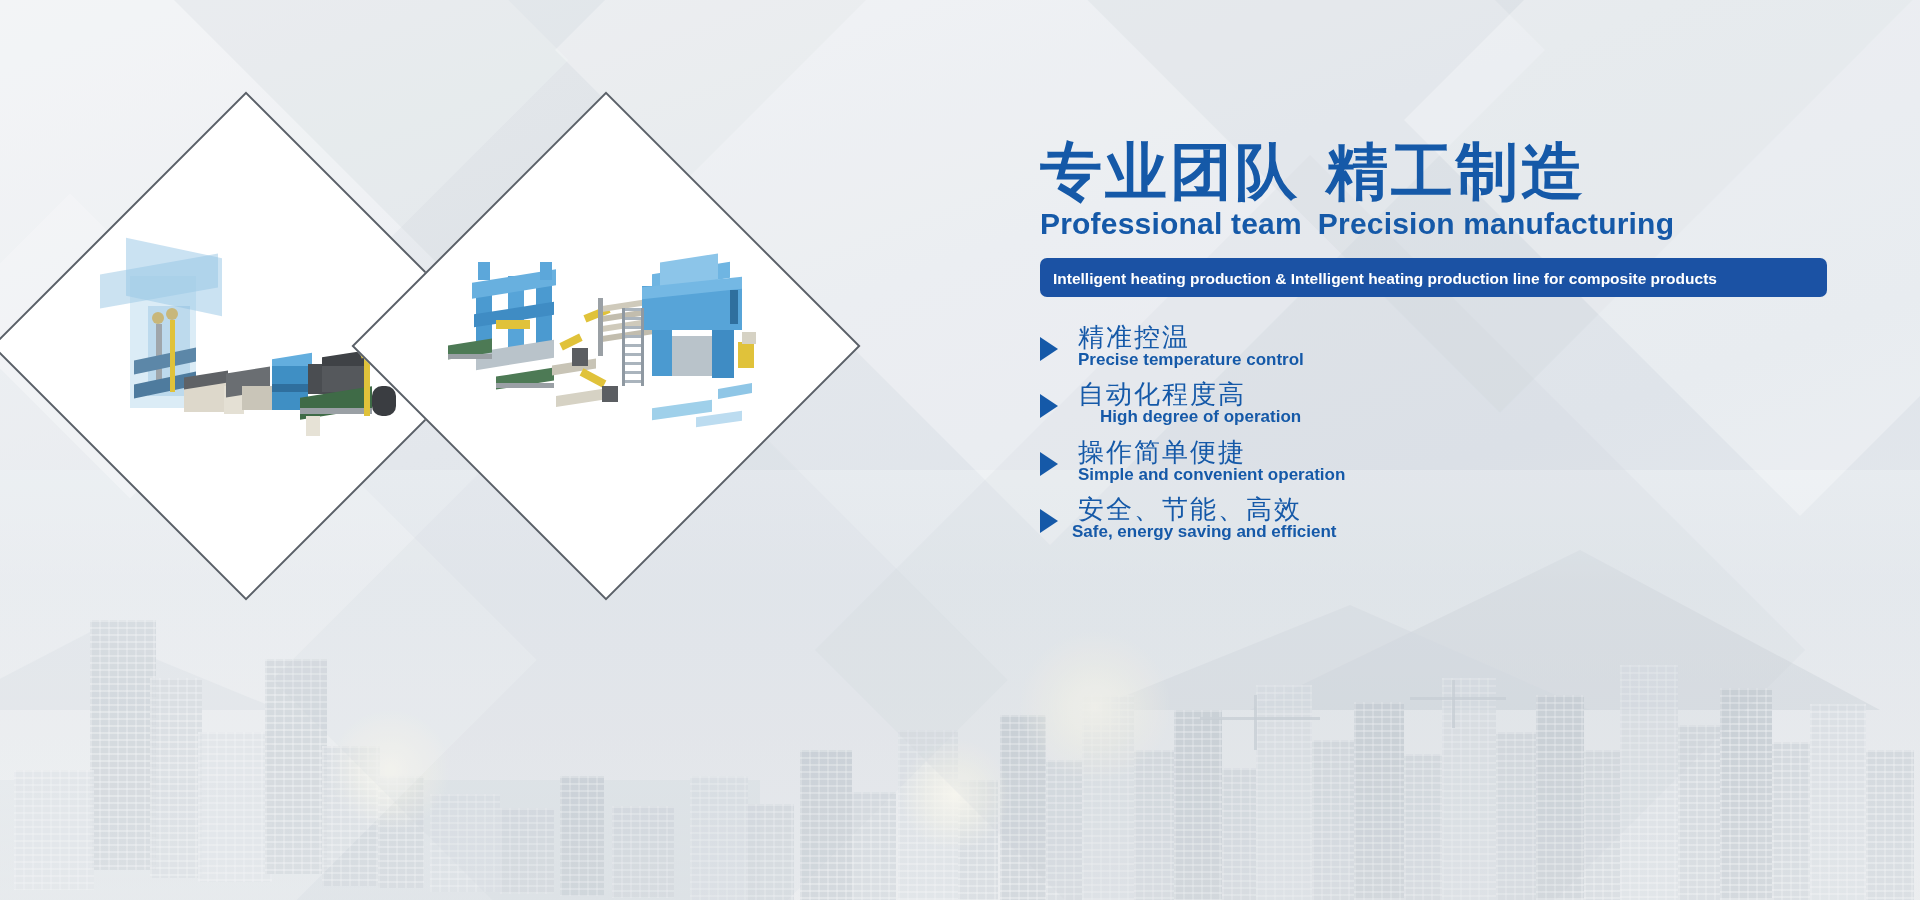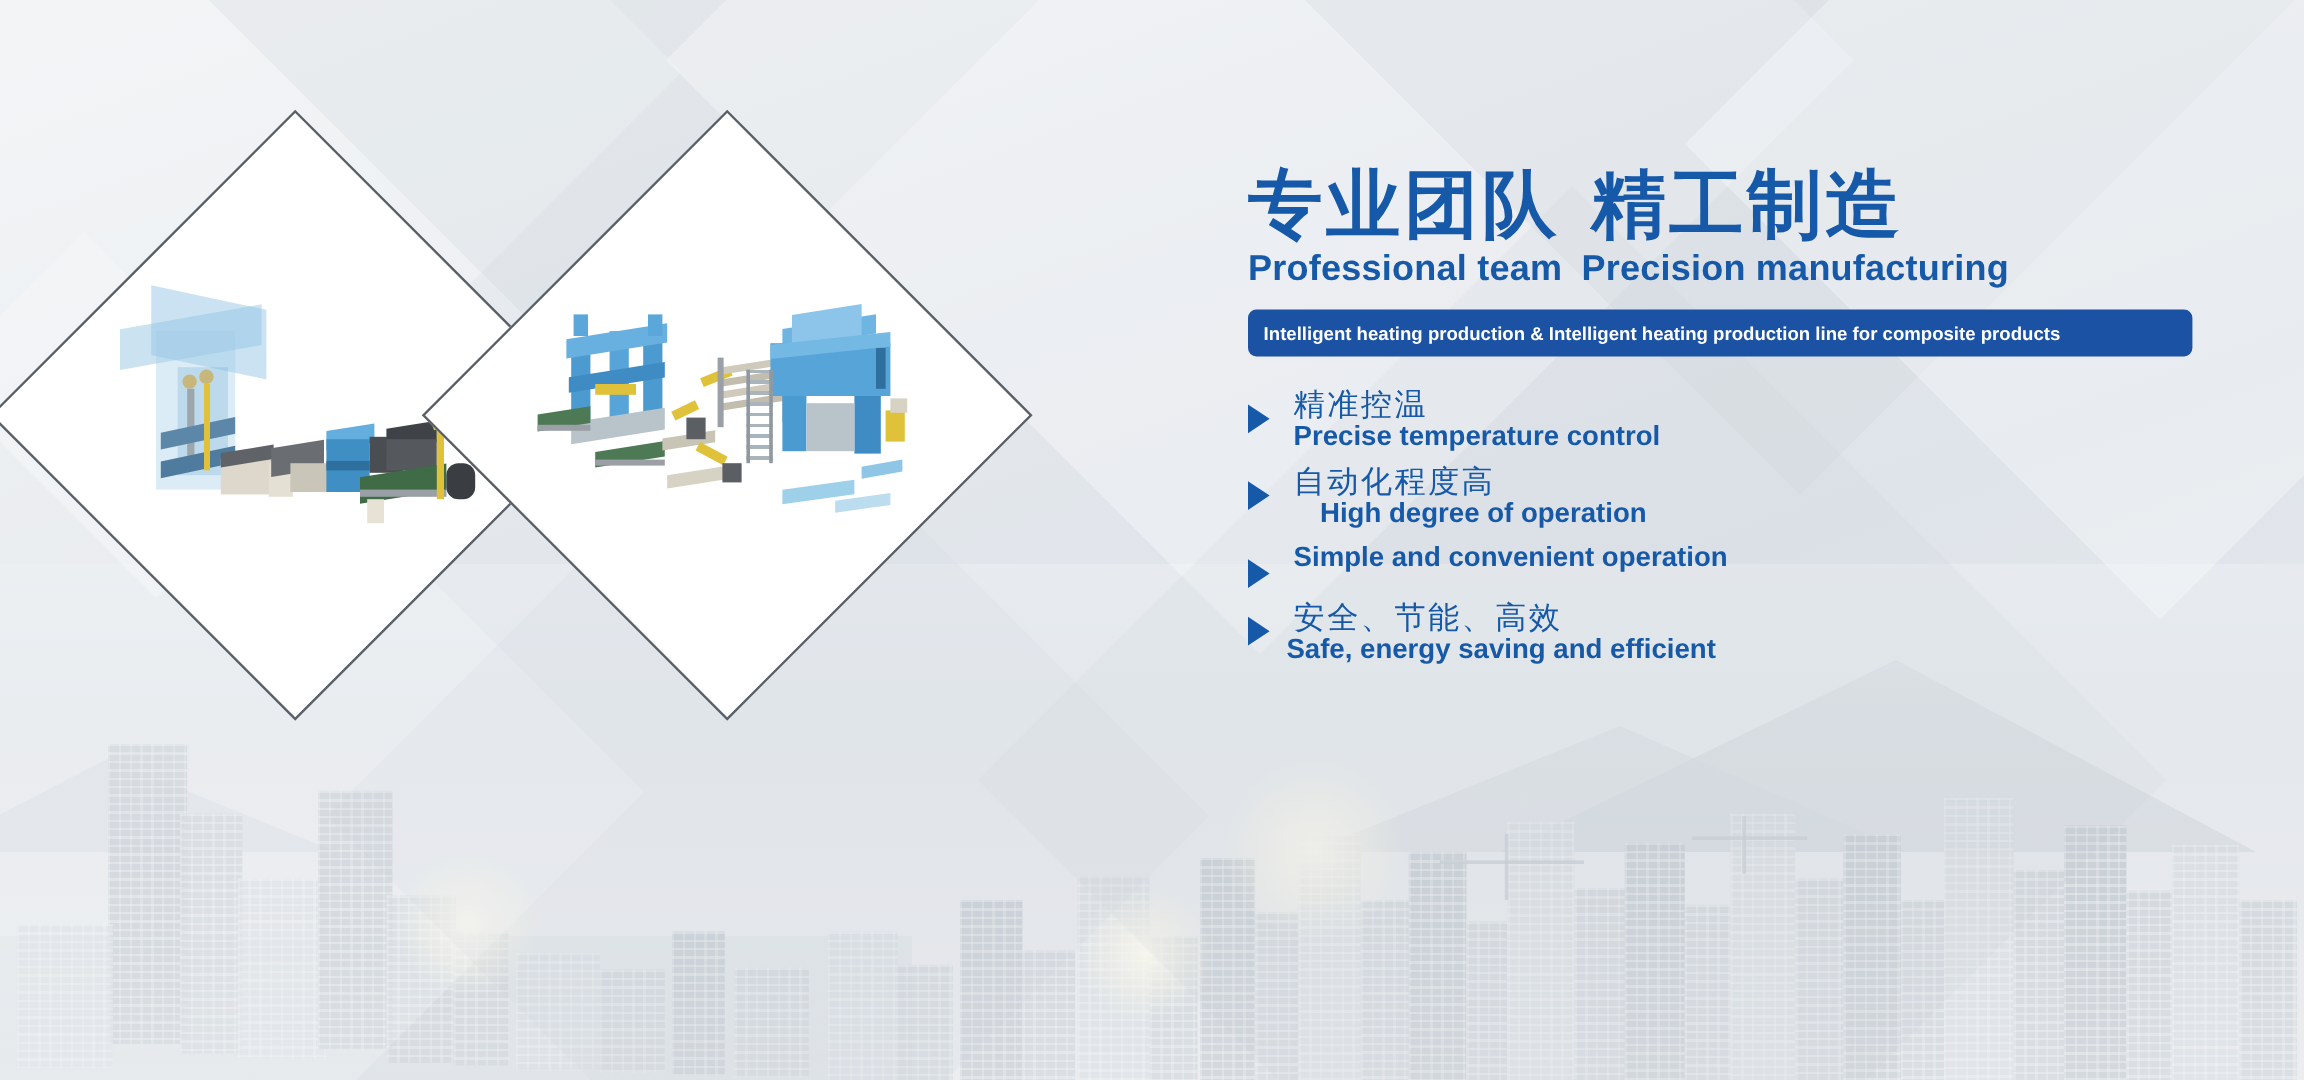--- a/index.html
+++ b/index.html
@@ -60,21 +60,21 @@
           padding:9px 13px 8px 13px;}
   .banner .cn{font-size:30px;font-weight:bold;color:#ffffff;letter-spacing:1px;line-height:1.12;white-space:nowrap;}
   .banner .en{font-size:15.5px;font-weight:bold;color:#ffffff;line-height:1.25;margin-top:2px;white-space:nowrap;}
 
   .feats{margin-top:26px;}
   .feat{display:flex;align-items:flex-start;margin-bottom:10px;}
   .tri{width:0;height:0;border-top:12px solid transparent;border-bottom:12px solid transparent;
        border-left:18px solid #1559a8;margin-top:14px;margin-right:20px;flex:none;}
   .feat .tw{}
   .feat .cn{font-size:26px;font-weight:500;color:#1559a8;line-height:1.08;letter-spacing:2px;white-space:nowrap;}
-  .feat .en{font-size:23px;font-weight:bold;color:#1559a8;line-height:1.2;margin-top:-1px;white-space:nowrap;}
+  .feat .en{font-size:17px;font-weight:bold;color:#1559a8;line-height:1.2;margin-top:-1px;white-space:nowrap;}
   .feat.indent1 .en{margin-left:22px;}
   .feat.indent2 .en{margin-left:-6px;}
 </style>
 </head>
 <body>
 
 <div id="stage">
 
   <div class="city-wrap">
     <div class="sky"></div>
@@ -269,20 +269,21 @@
         <div class="tri"></div>
         <div class="tw">
           <div class="cn">自动化程度高</div>
           <div class="en">High degree of operation</div>
         </div>
       </div>
 
       <div class="feat">
         <div class="tri"></div>
         <div class="tw">
+          <div class="cn">操作简单便捷</div>
           <div class="en">Simple and convenient operation</div>
         </div>
       </div>
 
       <div class="feat indent2">
         <div class="tri"></div>
         <div class="tw">
           <div class="cn">安全、节能、高效</div>
           <div class="en">Safe, energy saving and efficient</div>
         </div>

